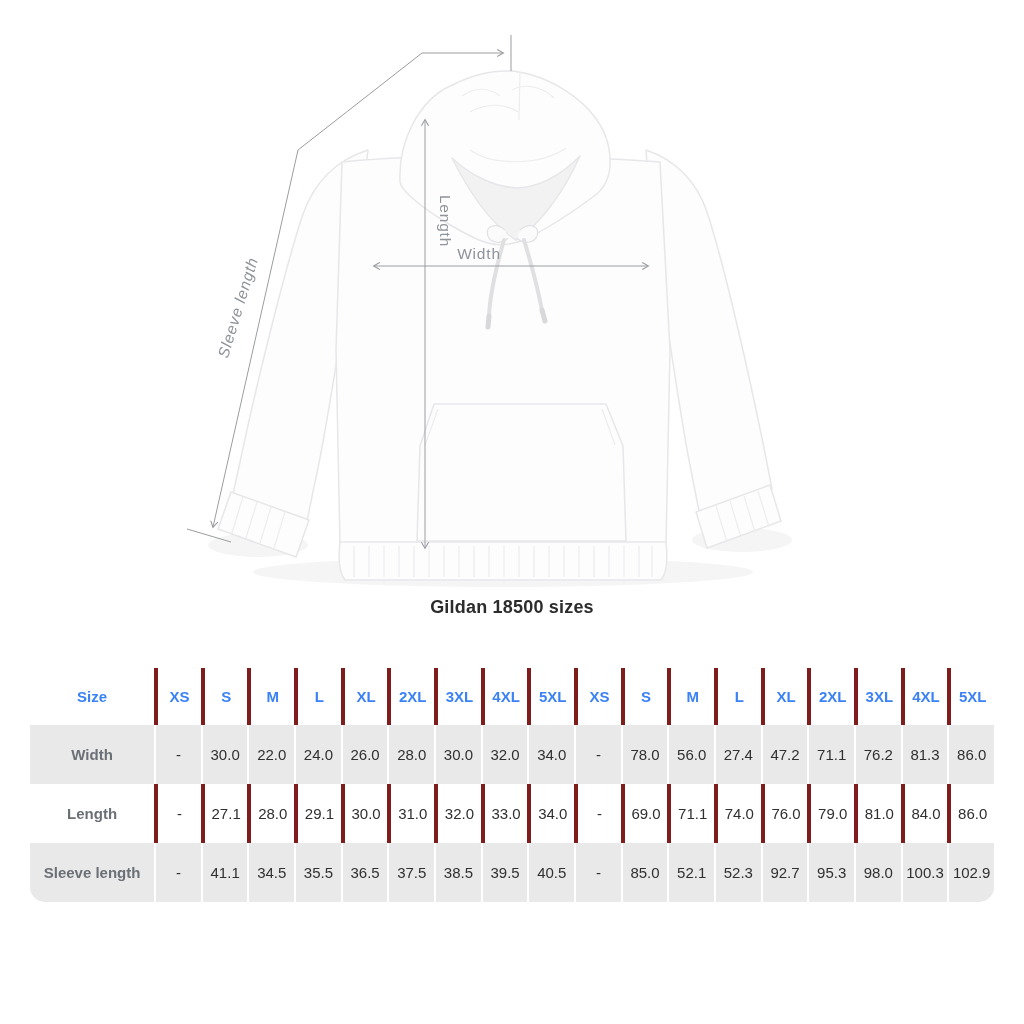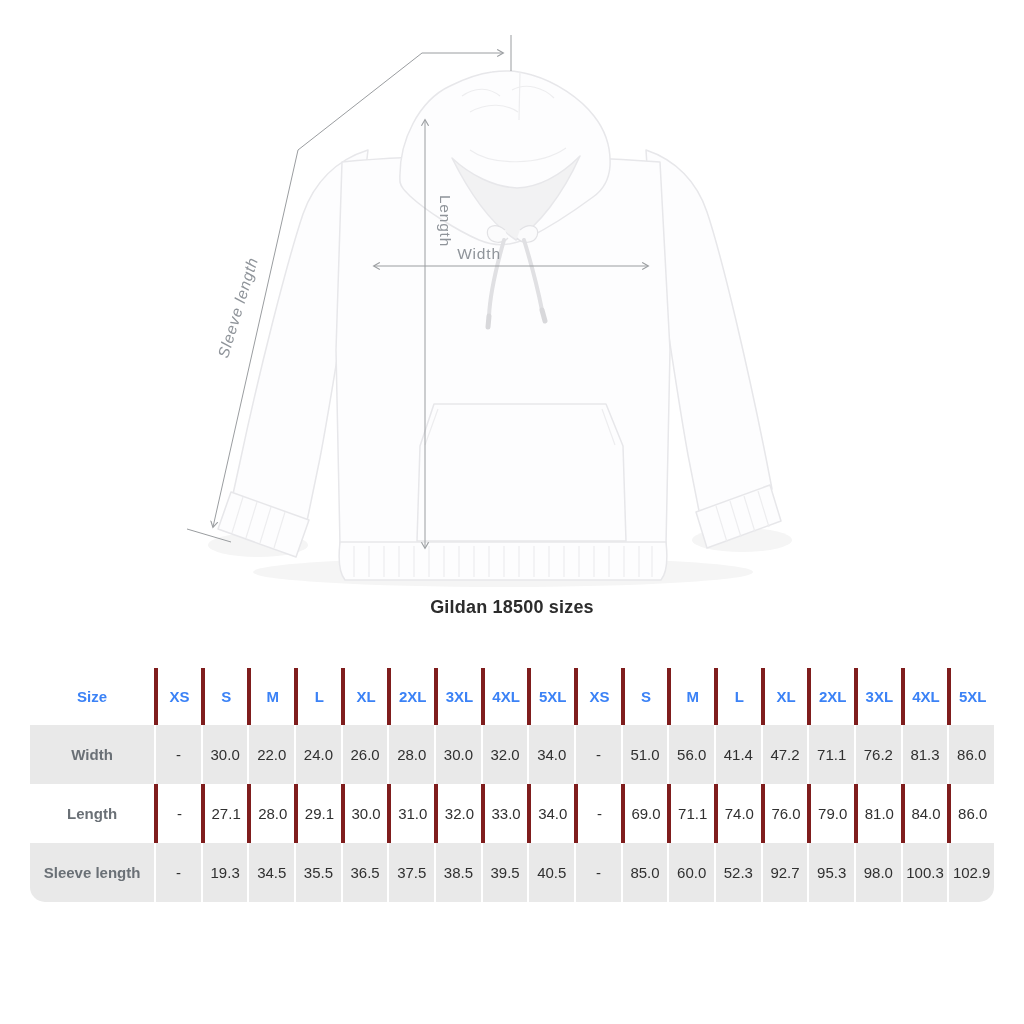--- a/index.html
+++ b/index.html
@@ -139,23 +139,23 @@
         <td>-</td>
         <td>30.0</td>
         <td>22.0</td>
         <td>24.0</td>
         <td>26.0</td>
         <td>28.0</td>
         <td>30.0</td>
         <td>32.0</td>
         <td>34.0</td>
         <td>-</td>
-        <td>51.0</td>
+        <td>78.0</td>
         <td>56.0</td>
-        <td>41.4</td>
+        <td>27.4</td>
         <td>47.2</td>
         <td>71.1</td>
         <td>76.2</td>
         <td>81.3</td>
         <td>86.0</td>
       </tr>
 
       <tr class="plain">
         <td class="rowlabel">Length</td>
         <td>-</td>
@@ -174,31 +174,31 @@
         <td>76.0</td>
         <td>79.0</td>
         <td>81.0</td>
         <td>84.0</td>
         <td>86.0</td>
       </tr>
 
       <tr class="shade last">
         <td class="rowlabel">Sleeve length</td>
         <td>-</td>
-        <td>19.3</td>
+        <td>41.1</td>
         <td>34.5</td>
         <td>35.5</td>
         <td>36.5</td>
         <td>37.5</td>
         <td>38.5</td>
         <td>39.5</td>
         <td>40.5</td>
         <td>-</td>
         <td>85.0</td>
-        <td>60.0</td>
+        <td>52.1</td>
         <td>52.3</td>
         <td>92.7</td>
         <td>95.3</td>
         <td>98.0</td>
         <td>100.3</td>
         <td>102.9</td>
       </tr>
     </tbody>
   </table>
 </div>

